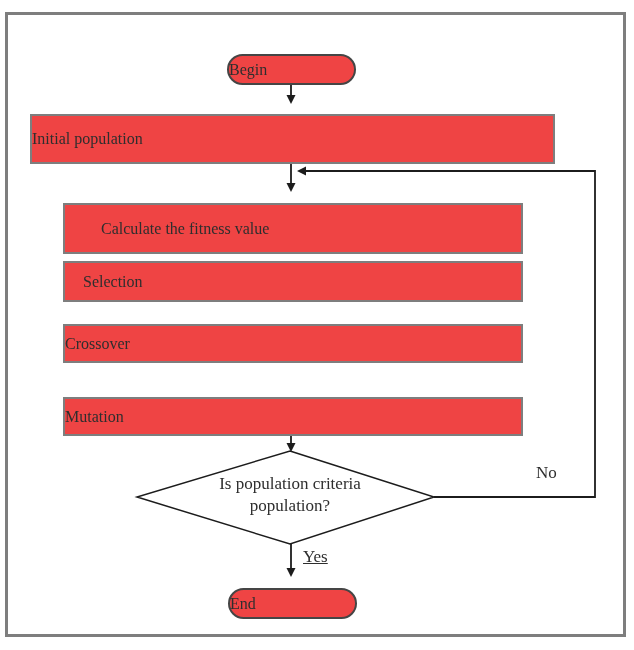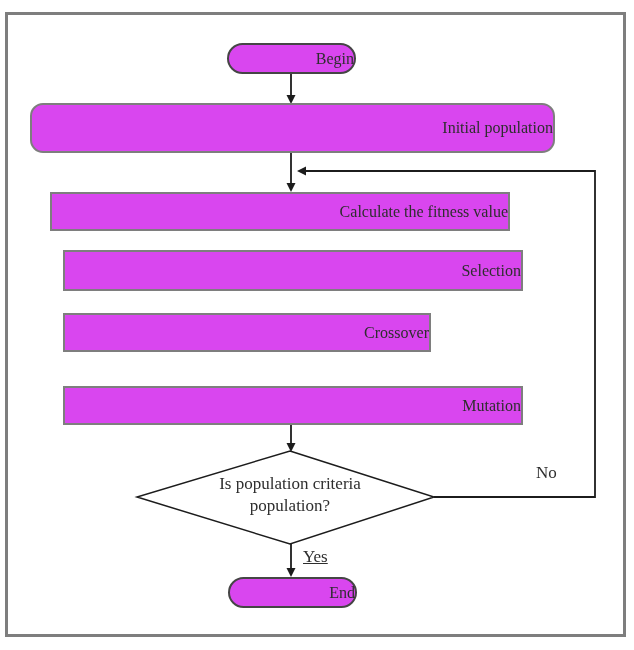--- a/index.html
+++ b/index.html
@@ -25,37 +25,38 @@
     position: absolute;
     left: 5px; top: 12px;
     width: 621px; height: 625px;
     border: 3px solid var(--frame-border);
     background: transparent;
   }
   .node {
     position: absolute;
     display: flex;
     align-items: center;
-    justify-content: flex-end;
-    background: #d946ef;
+    justify-content: flex-start;
+    background: #ef4444;
     font-size: 16px;
     line-height: 1.1;
     text-align: center;
     z-index: 2;
+    margin-top: 11px;
   }
   .process { border: 2px solid var(--box-border); }
   .terminator {
     border: 2px solid var(--terminal-border);
     border-radius: 16px;
   }
   .node-begin   { left: 227px; top: 43px;  width: 129px; height: 31px; }
-  .node-initial { left: 30px;  top: 103px; width: 525px; height: 50px; border-radius: 13px; }
-  .node-calc    { left: 50px;  top: 192px; width: 460px; height: 39px; }
-  .node-select  { left: 63px;  top: 250px; width: 460px; height: 41px; }
-  .node-cross   { left: 63px;  top: 313px; width: 368px; height: 39px; }
+  .node-initial { left: 30px;  top: 103px; width: 525px; height: 50px; }
+  .node-calc    { left: 63px;  top: 192px; width: 460px; height: 51px; padding-left: 36px; }
+  .node-select  { left: 63px;  top: 250px; width: 460px; height: 41px; padding-left: 18px; }
+  .node-cross   { left: 63px;  top: 313px; width: 460px; height: 39px; }
   .node-mutate  { left: 63px;  top: 386px; width: 460px; height: 39px; }
   .node-end     { left: 228px; top: 577px; width: 129px; height: 31px; }
   .connector-layer {
     position: absolute;
     left: 0; top: 0;
     width: 634px; height: 650px;
     z-index: 1;
   }
   .connector-layer line, .connector-layer polyline {
     stroke: var(--line);

